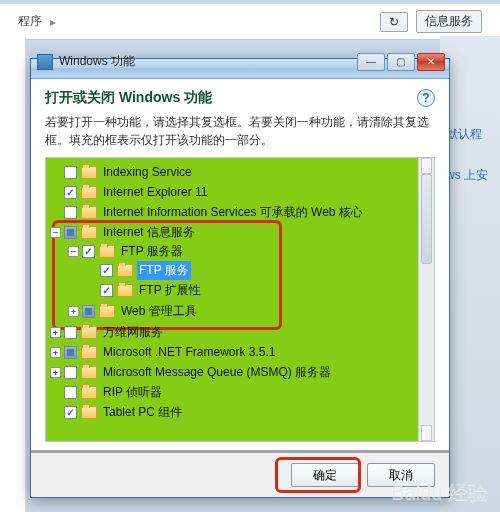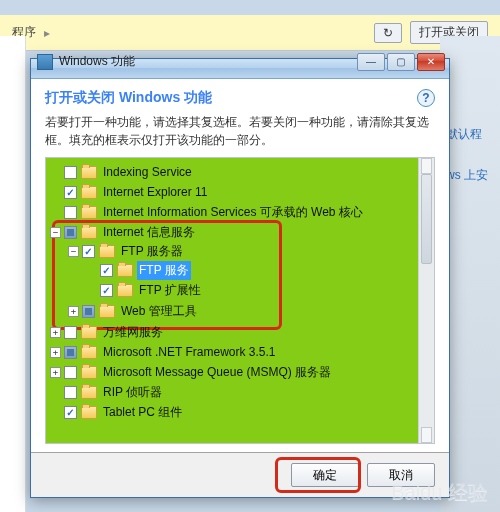--- a/index.html
+++ b/index.html
@@ -8,23 +8,23 @@
     font-family: "Microsoft YaHei", "Segoe UI", Tahoma, sans-serif;
     font-size: 12px;
     background: #c8d8e8;
     width: 500px;
     height: 512px;
     overflow: hidden;
     position: relative;
   }
   
   .bg-top {
-    position: absolute; top:15px; left:0; right:0; height:36px;
-    background:#fef9c3; border-bottom:1px solid #c0c8d0;
-    display:flex; align-items:center; padding:0 12px; gap:8px;
+    position: absolute; top:4px; left:0; right:0; height:36px;
+    background:#ffffff; border-bottom:1px solid #c0c8d0;
+    display:flex; align-items:center; padding:0 18px; gap:8px;
   }
   .bg-top .crumb { color:#444; }
   .bg-top .sep { color:#888; }
   .bg-top .btn {
     margin-left:auto; border:1px solid #9aa6b2; background:#eef2f6;
     padding:2px 8px; border-radius:2px; color:#333;
   }
   .bg-top .btn2 {
     border:1px solid #9aa6b2; background:#eef2f6;
     padding:2px 8px; border-radius:2px; color:#333;
@@ -72,21 +72,21 @@
     border-color:#a03424; color:#fff;
   }
   .content {
     flex:1; display:flex; flex-direction:column; padding:10px 0 0 0;
     background:#fff;
   }
   .header {
     display:flex; align-items:flex-start; padding:0 14px;
   }
   .header h1 {
-    font-size:14px; color:#3b82f6; font-weight:600; margin:0 0 6px 0;
+    font-size:14px; color:#14532d; font-weight:600; margin:0 0 6px 0;
   }
   .header .help {
     margin-left:auto; width:18px; height:18px; border:1px solid #4a8fc8;
     border-radius:50%; color:#2a6cbf; display:flex; align-items:center;
     justify-content:center; font-weight:bold; background:#eaf2fb;
   }
   .desc { padding:0 14px; color:#333; line-height:1.5; margin-bottom:8px; }
 
   .tree-wrap {
     flex:1; margin:0 14px 8px 14px; border:1px solid #bfc6cd;
@@ -146,21 +146,21 @@
   .label.selected { background:#3399ff; color:#fff; }
 
   .redbox {
     position:absolute; border:3px solid #d42a1a; border-radius:6px;
     pointer-events:none;
   }
   .redbox.a { left:6px; top:62px; width:230px; height:110px; }
 
   .dlg-buttons {
     display:flex; justify-content:flex-end; gap:8px;
-    padding:10px 14px; background:#f0f0f0; border-top:1px solid #a3a3a3;
+    padding:10px 14px; background:#f0f0f0; border-top:3px solid #a3a3a3;
     position:relative;
   }
   .btn-std {
     min-width:68px; height:24px; border:1px solid #8b97a3;
     background:linear-gradient(#fdfdfe,#e6ebf0); border-radius:2px;
     cursor:pointer; font-size:12px;
   }
   .redbox.b {
     border:3px solid #d42a1a; border-radius:6px;
     position:absolute; pointer-events:none;
@@ -172,21 +172,21 @@
     text-shadow:0 1px 0 #fff;
   }
 </style>
 </head>
 <body>
 
 <div class="bg-top">
   <span class="crumb">程序</span>
   <span class="sep">▸</span>
   <span class="btn">↻</span>
-  <span class="btn2">打开或关闭</span>
+  <span class="btn2">信息服务</span>
 </div>
 <div class="bg-left"></div>
 <div class="bg-side">
   <div>默认程</div>
   <div>ws 上安</div>
 </div>
 
 <div class="dialog">
   <div class="titlebar">
     <span class="icon"></span>

